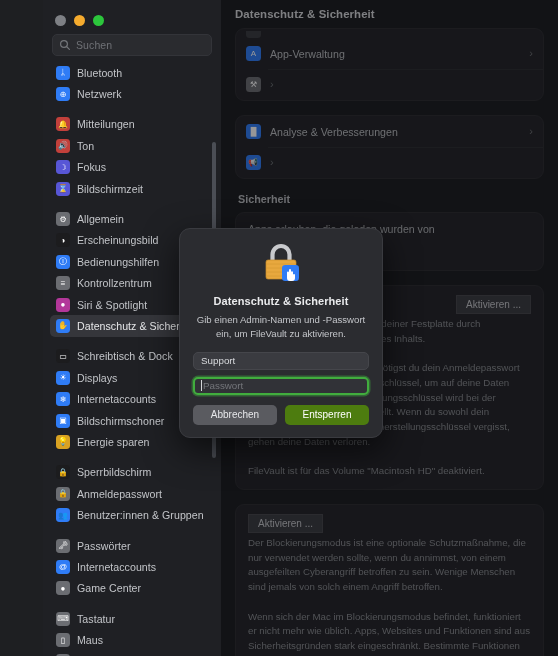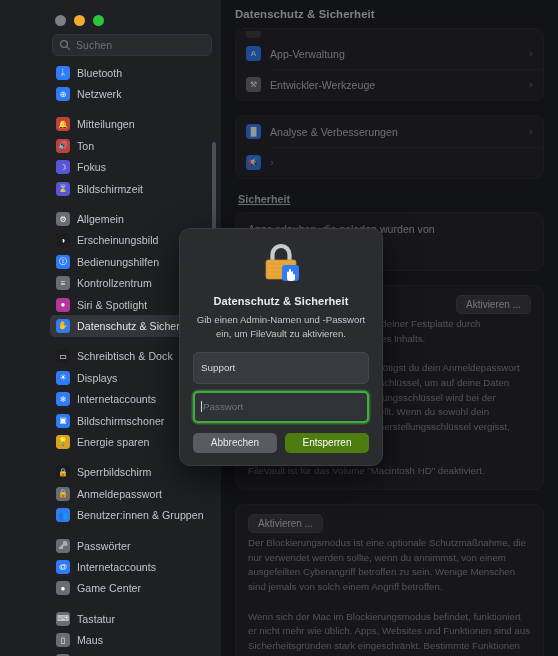--- a/index.html
+++ b/index.html
@@ -181,21 +181,20 @@
     border-radius: 0 0 3.5px 3.5px;
     background: #3a3b40;
     margin-right: 9px;
   }
 
   .section-title {
     font-size: 10.8px;
     color: #b6b8bc;
     font-weight: 600;
     margin: 2px 0 7px 3px;
-    text-decoration: underline;
   }
 
   .blk {
     padding: 9px 12px 10px 12px;
     position: relative;
   }
   .blk-head {
     display: flex;
     justify-content: space-between;
     align-items: flex-start;
@@ -210,21 +209,21 @@
   .desc {
     font-size: 9.7px;
     color: #87898e;
     line-height: 1.52;
     margin-top: 3px;
     white-space: pre-line;
   }
   .btn {
     background: #3a3b40;
     border: 1px solid #45464b;
-    border-radius: 5px;
+    border-radius: 0;
     color: #c3c5c9;
     font-size: 10px;
     padding: 3px 9px;
     white-space: nowrap;
     font-family: "Liberation Sans", sans-serif;
     flex: 0 0 auto;
   }
 
   
   .modal-shade {
@@ -258,21 +257,21 @@
     letter-spacing: .1px;
   }
   .modal-msg {
     font-size: 9.6px;
     color: #c4c6ca;
     line-height: 1.45;
     margin-bottom: 11px;
     padding: 0 2px;
   }
   .field {
-    height: 32px;
+    height: 18px;
     background: #3a3b40;
     border: 1px solid #45464b;
     border-radius: 5px;
     display: flex;
     align-items: center;
     padding: 0 7px;
     margin-bottom: 7px;
     text-align: left;
   }
   .field-text {
@@ -477,21 +476,20 @@
           <div class="partial-ico"></div>
         </div>
         <div id="rows1">
             <div class="row">
               <span class="row-ico" style="background: rgb(47, 124, 246); color: rgb(255, 255, 255); font-size: 8px;">A</span>
               <span class="row-label">App-Verwaltung</span>
               <span class="chev">›</span>
             </div>
             <div class="row">
               <span class="row-ico" style="background: rgb(107, 109, 114); color: rgb(255, 255, 255); font-size: 8px;">⚒</span>
-              <span class="row-label">Entwickler-Werkzeuge</span>
               <span class="chev">›</span>
             </div>
           </div>
       </div>
 
       <div class="card">
         <div id="rows2">
             <div class="row">
               <span class="row-ico" style="background: rgb(47, 124, 246); color: rgb(255, 255, 255); font-size: 8px;">█</span>
               <span class="row-label">Analyse &amp; Verbesserungen</span>

